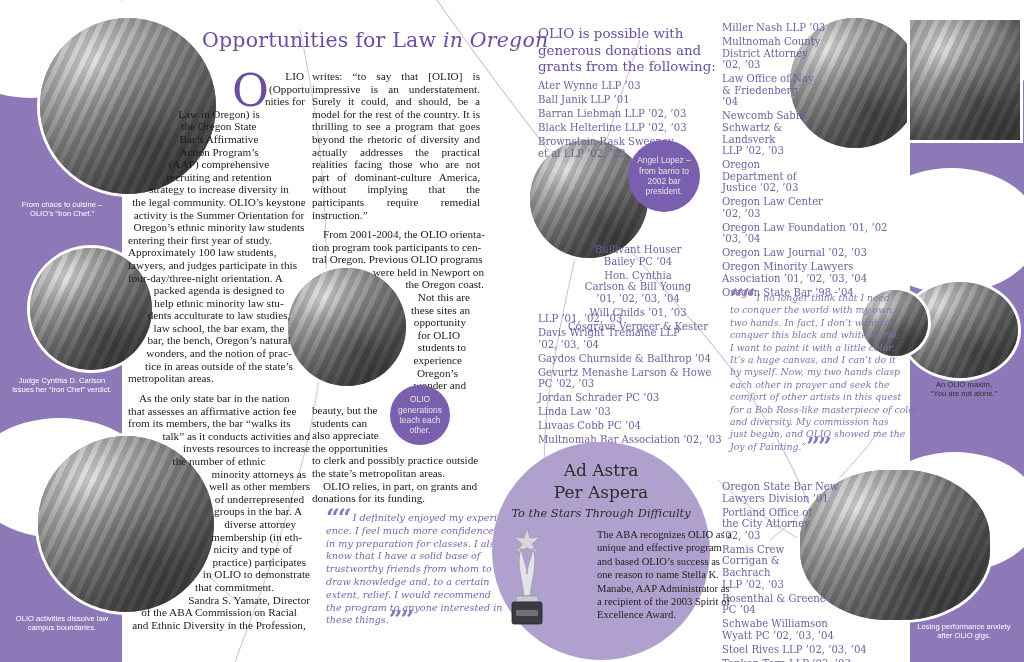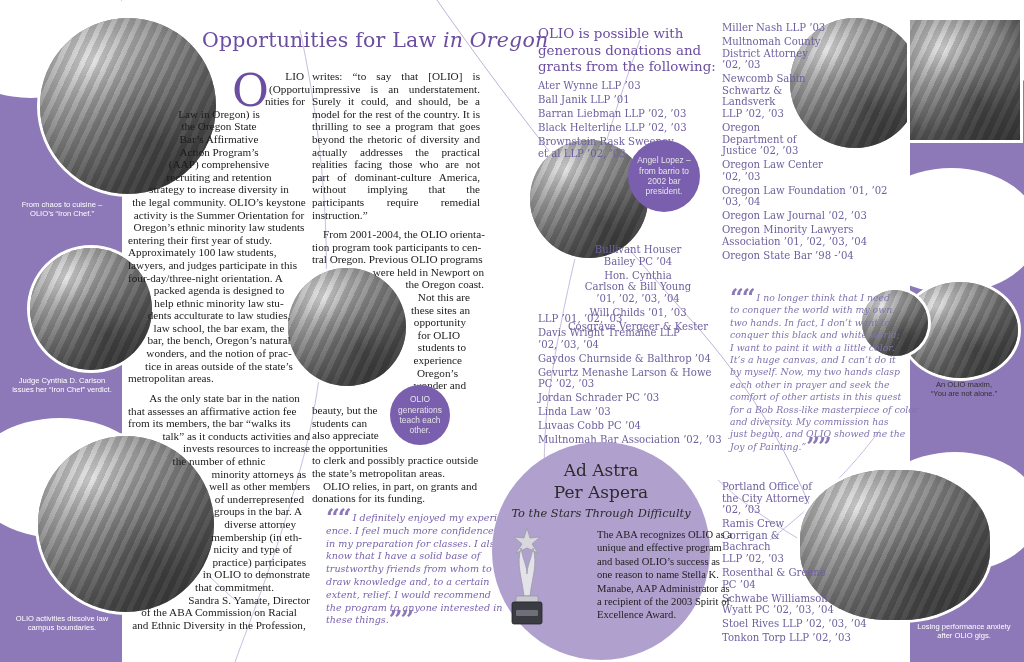--- a/index.html
+++ b/index.html
@@ -236,21 +236,21 @@
     <span class="ln">help ethnic minority law stu-</span>
     <span class="ln">dents acculturate to law studies,</span>
     <span class="ln">law school, the bar exam, the</span>
     <span class="ln">bar, the bench, Oregon’s natural</span>
     <span class="ln">wonders, and the notion of prac-</span>
     <span class="ln">tice in areas outside of the state’s</span>
     <span class="ln" style="text-align:left;">metropolitan areas.</span>
   </div>
 
   <div class="shaped ctr" style="left:128px;top:392px;width:182px;">
-    <span class="ln" style="text-align:center;text-indent:11px;">As the only state bar in the nation</span>
+    <span class="ln" style="text-align:left;text-indent:11px;">As the only state bar in the nation</span>
     <span class="ln" style="text-align:left;">that assesses an affirmative action fee</span>
     <span class="ln" style="text-align:left;">from its members, the bar “walks its</span>
     <span class="ln" style="text-align:right;">talk” as it conducts activities and</span>
     <span class="ln" style="text-align:right;">invests resources to increase</span>
     <span class="ln">the number of ethnic</span>
     <span class="ln" style="text-align:right;padding-right:4px;">minority attorneys as</span>
     <span class="ln" style="text-align:right;">well as other members</span>
     <span class="ln" style="text-align:right;padding-right:6px;">of underrepresented</span>
     <span class="ln" style="text-align:right;padding-right:8px;">groups in the bar. A</span>
     <span class="ln" style="text-align:right;padding-right:14px;">diverse attorney</span>
@@ -343,38 +343,43 @@
     <div class="d">Linda Law ’03</div>
     <div class="d">Luvaas Cobb PC ’04</div>
     <div class="d">Multnomah Bar Association ’02, ’03</div>
   </div>
 
   <div class="donor-list" style="left:722px;top:22px;width:170px;">
     <div class="d">Miller Nash LLP ’03</div>
     <div class="d">Multnomah County
 District Attorney
   ’02, ’03</div>
+    <div class="d">Law Office of Nay
+  &amp; Friedenberg
+  ’04</div>
     <div class="d">Newcomb Sabin
   Schwartz &amp;
   Landsverk
   LLP ’02, ’03</div>
     <div class="d">Oregon
   Department of
   Justice ’02, ’03</div>
     <div class="d">Oregon Law Center
   ’02, ’03</div>
     <div class="d">Oregon Law Foundation ’01, ’02
   ’03, ’04</div>
     <div class="d">Oregon Law Journal ’02, ’03</div>
     <div class="d">Oregon Minority Lawyers
   Association ’01, ’02, ’03, ’04</div>
     <div class="d">Oregon State Bar ’98 -’04</div>
   </div>
 
   <div class="donor-list" style="left:722px;top:481px;width:172px;">
+    <div class="d">Oregon State Bar New
+  Lawyers Division ’01</div>
     <div class="d">Portland Office of
   the City Attorney
   ’02, ’03</div>
     <div class="d">Ramis Crew
   Corrigan &amp;
   Bachrach
   LLP ’02, ’03</div>
     <div class="d">Rosenthal &amp; Greene
   PC ’04</div>
     <div class="d">Schwabe Williamson

